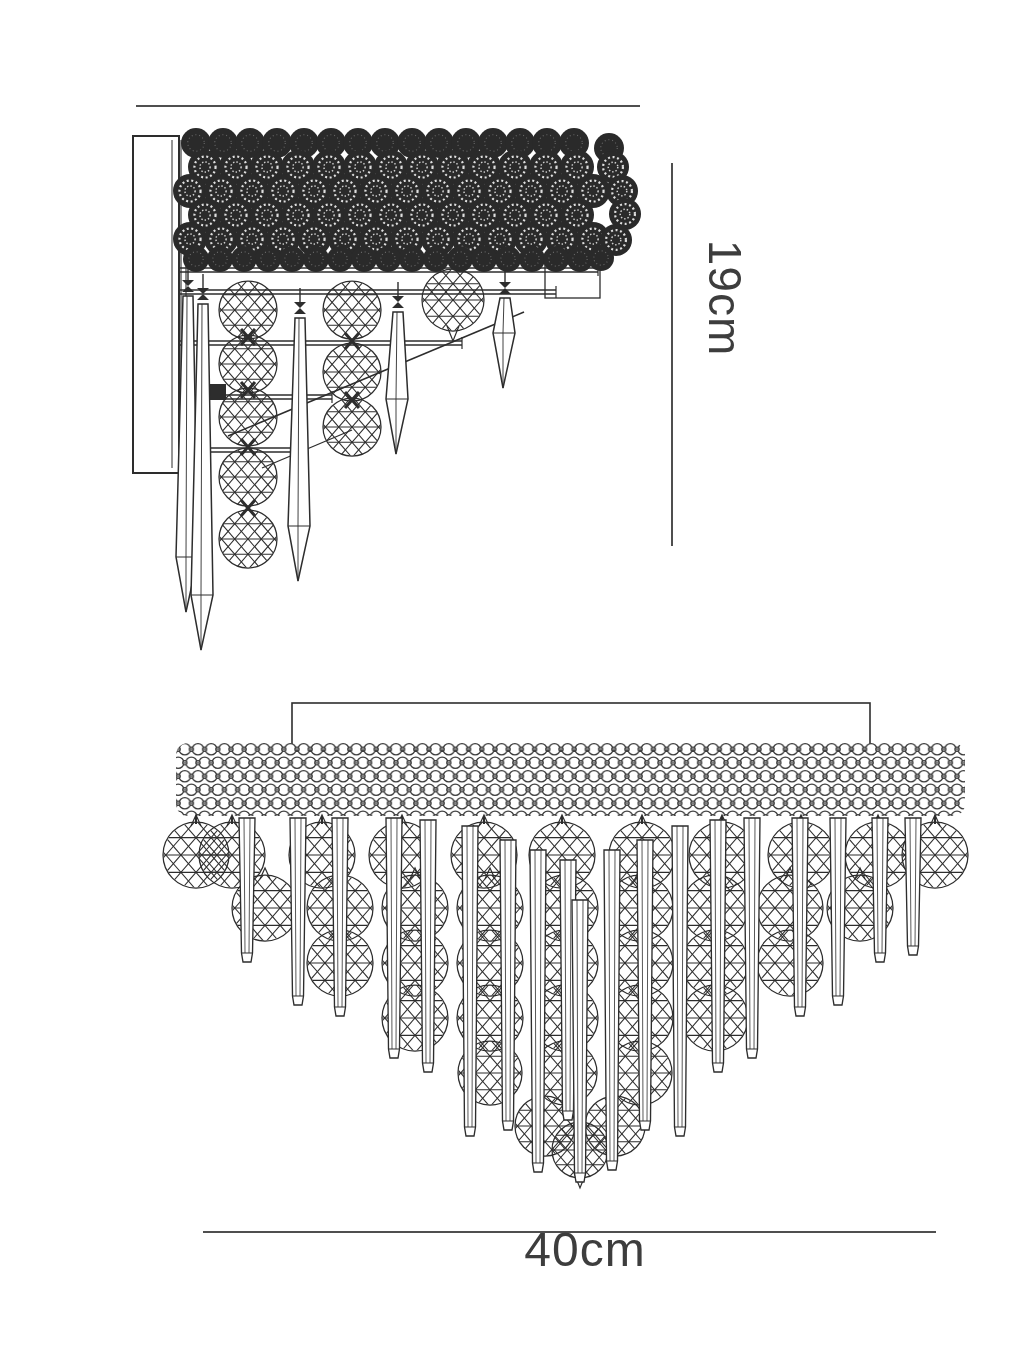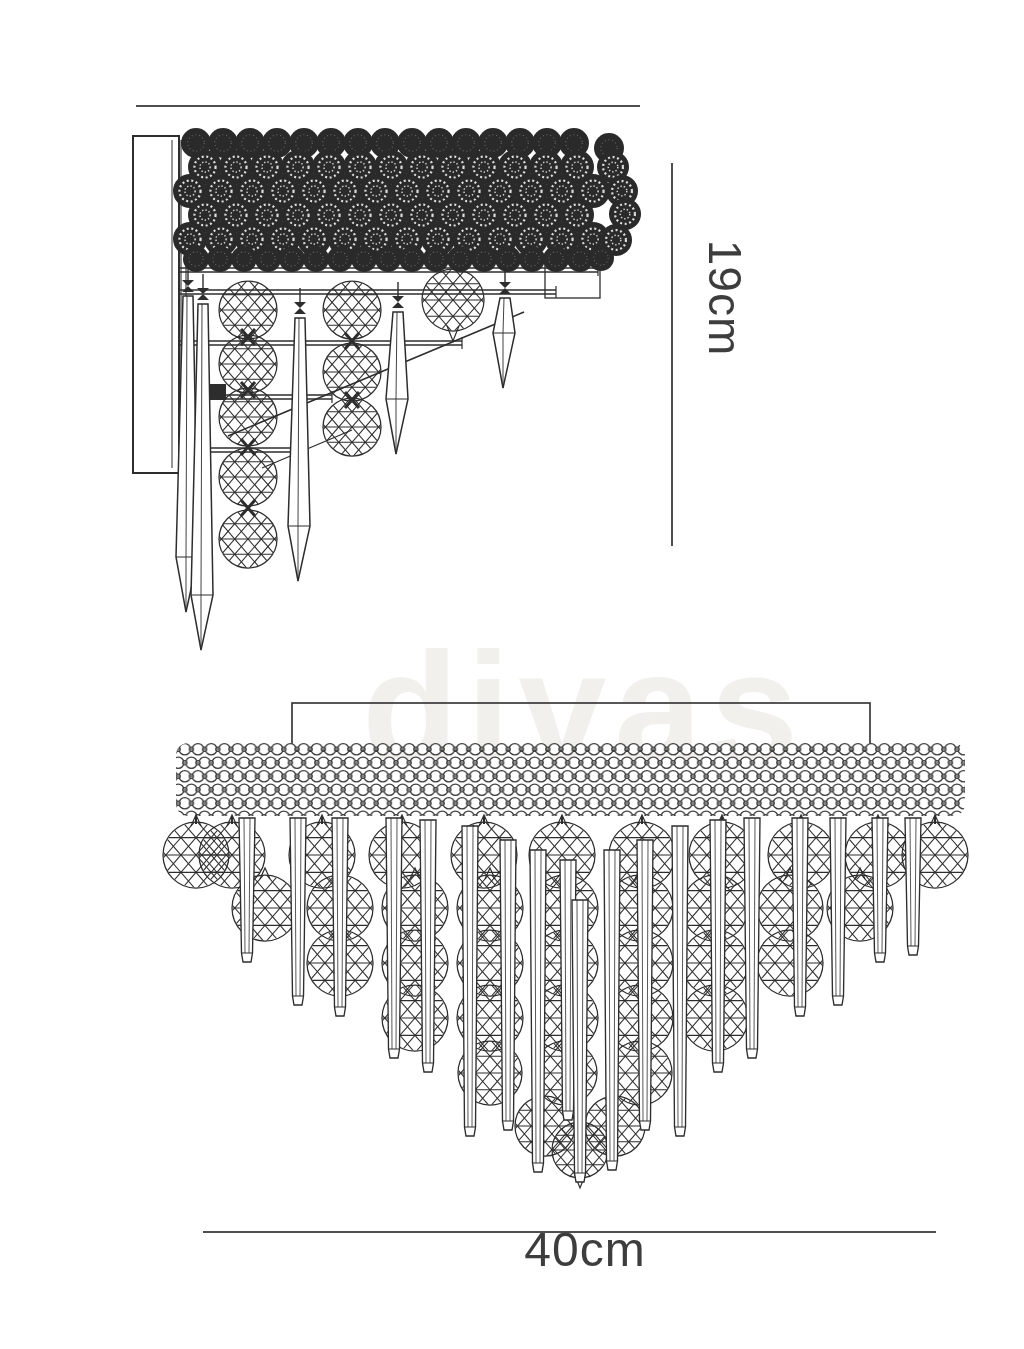--- a/index.html
+++ b/index.html
@@ -19,21 +19,20 @@
   }
   #lbl-top{left:108px;top:52px;width:500px;font-size:46px;}
   #lbl-right{left:624px;top:274px;width:200px;height:48px;font-size:46px;
     transform:rotate(90deg);transform-origin:center;}
   #lbl-bottom{left:335px;top:1226px;width:500px;font-size:48px;}
 </style>
 </head>
 <body>
 
 <div class="canvas">
-  <div class="watermark">divas</div>
 
   <svg id="art" width="1024" height="1349" viewBox="0 0 1024 1349">
       <g>
         <g>
           <rect x="133" y="136" width="46" height="337" fill="#fff" stroke="#2d2d2d" stroke-width="2"></rect>
           <line x1="172" y1="140" x2="172" y2="468" stroke="#2d2d2d" stroke-width="1"></line>
         </g>
         <g>
           <line x1="181" y1="140" x2="181" y2="470" stroke="#2d2d2d" stroke-width="1.1"></line>
           <line x1="186" y1="262" x2="186" y2="470" stroke="#2d2d2d" stroke-width="1.1"></line>

